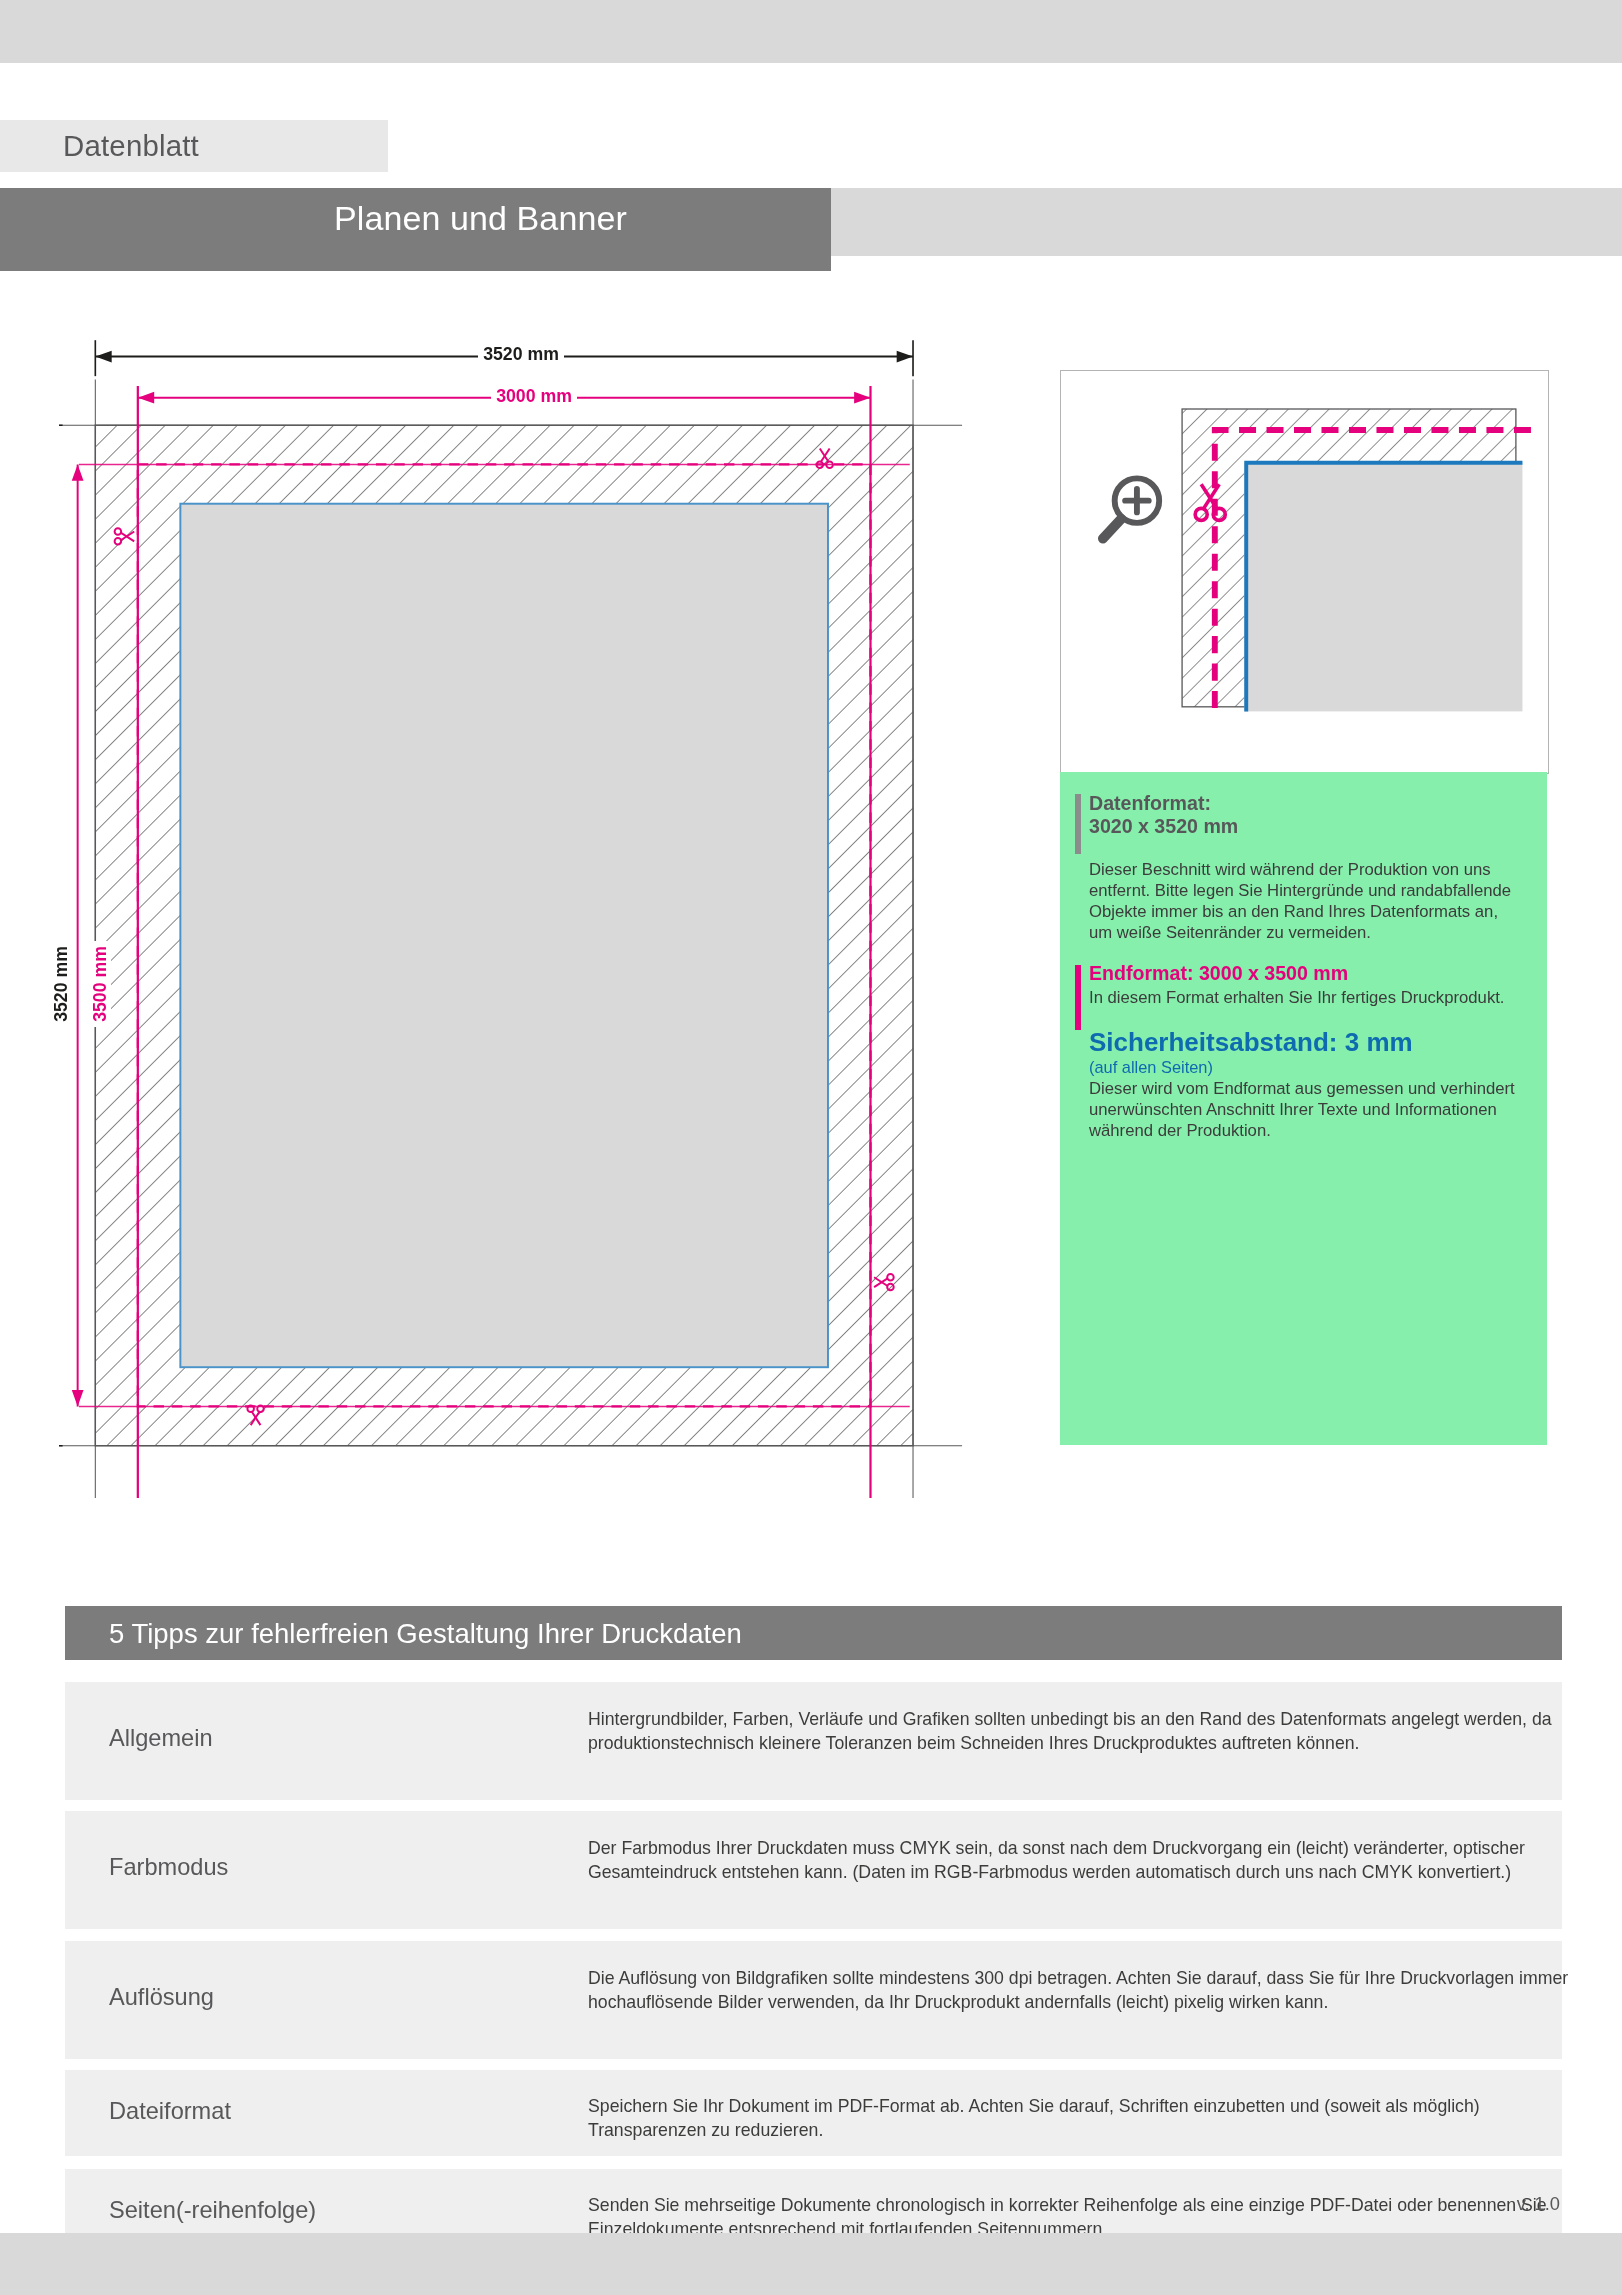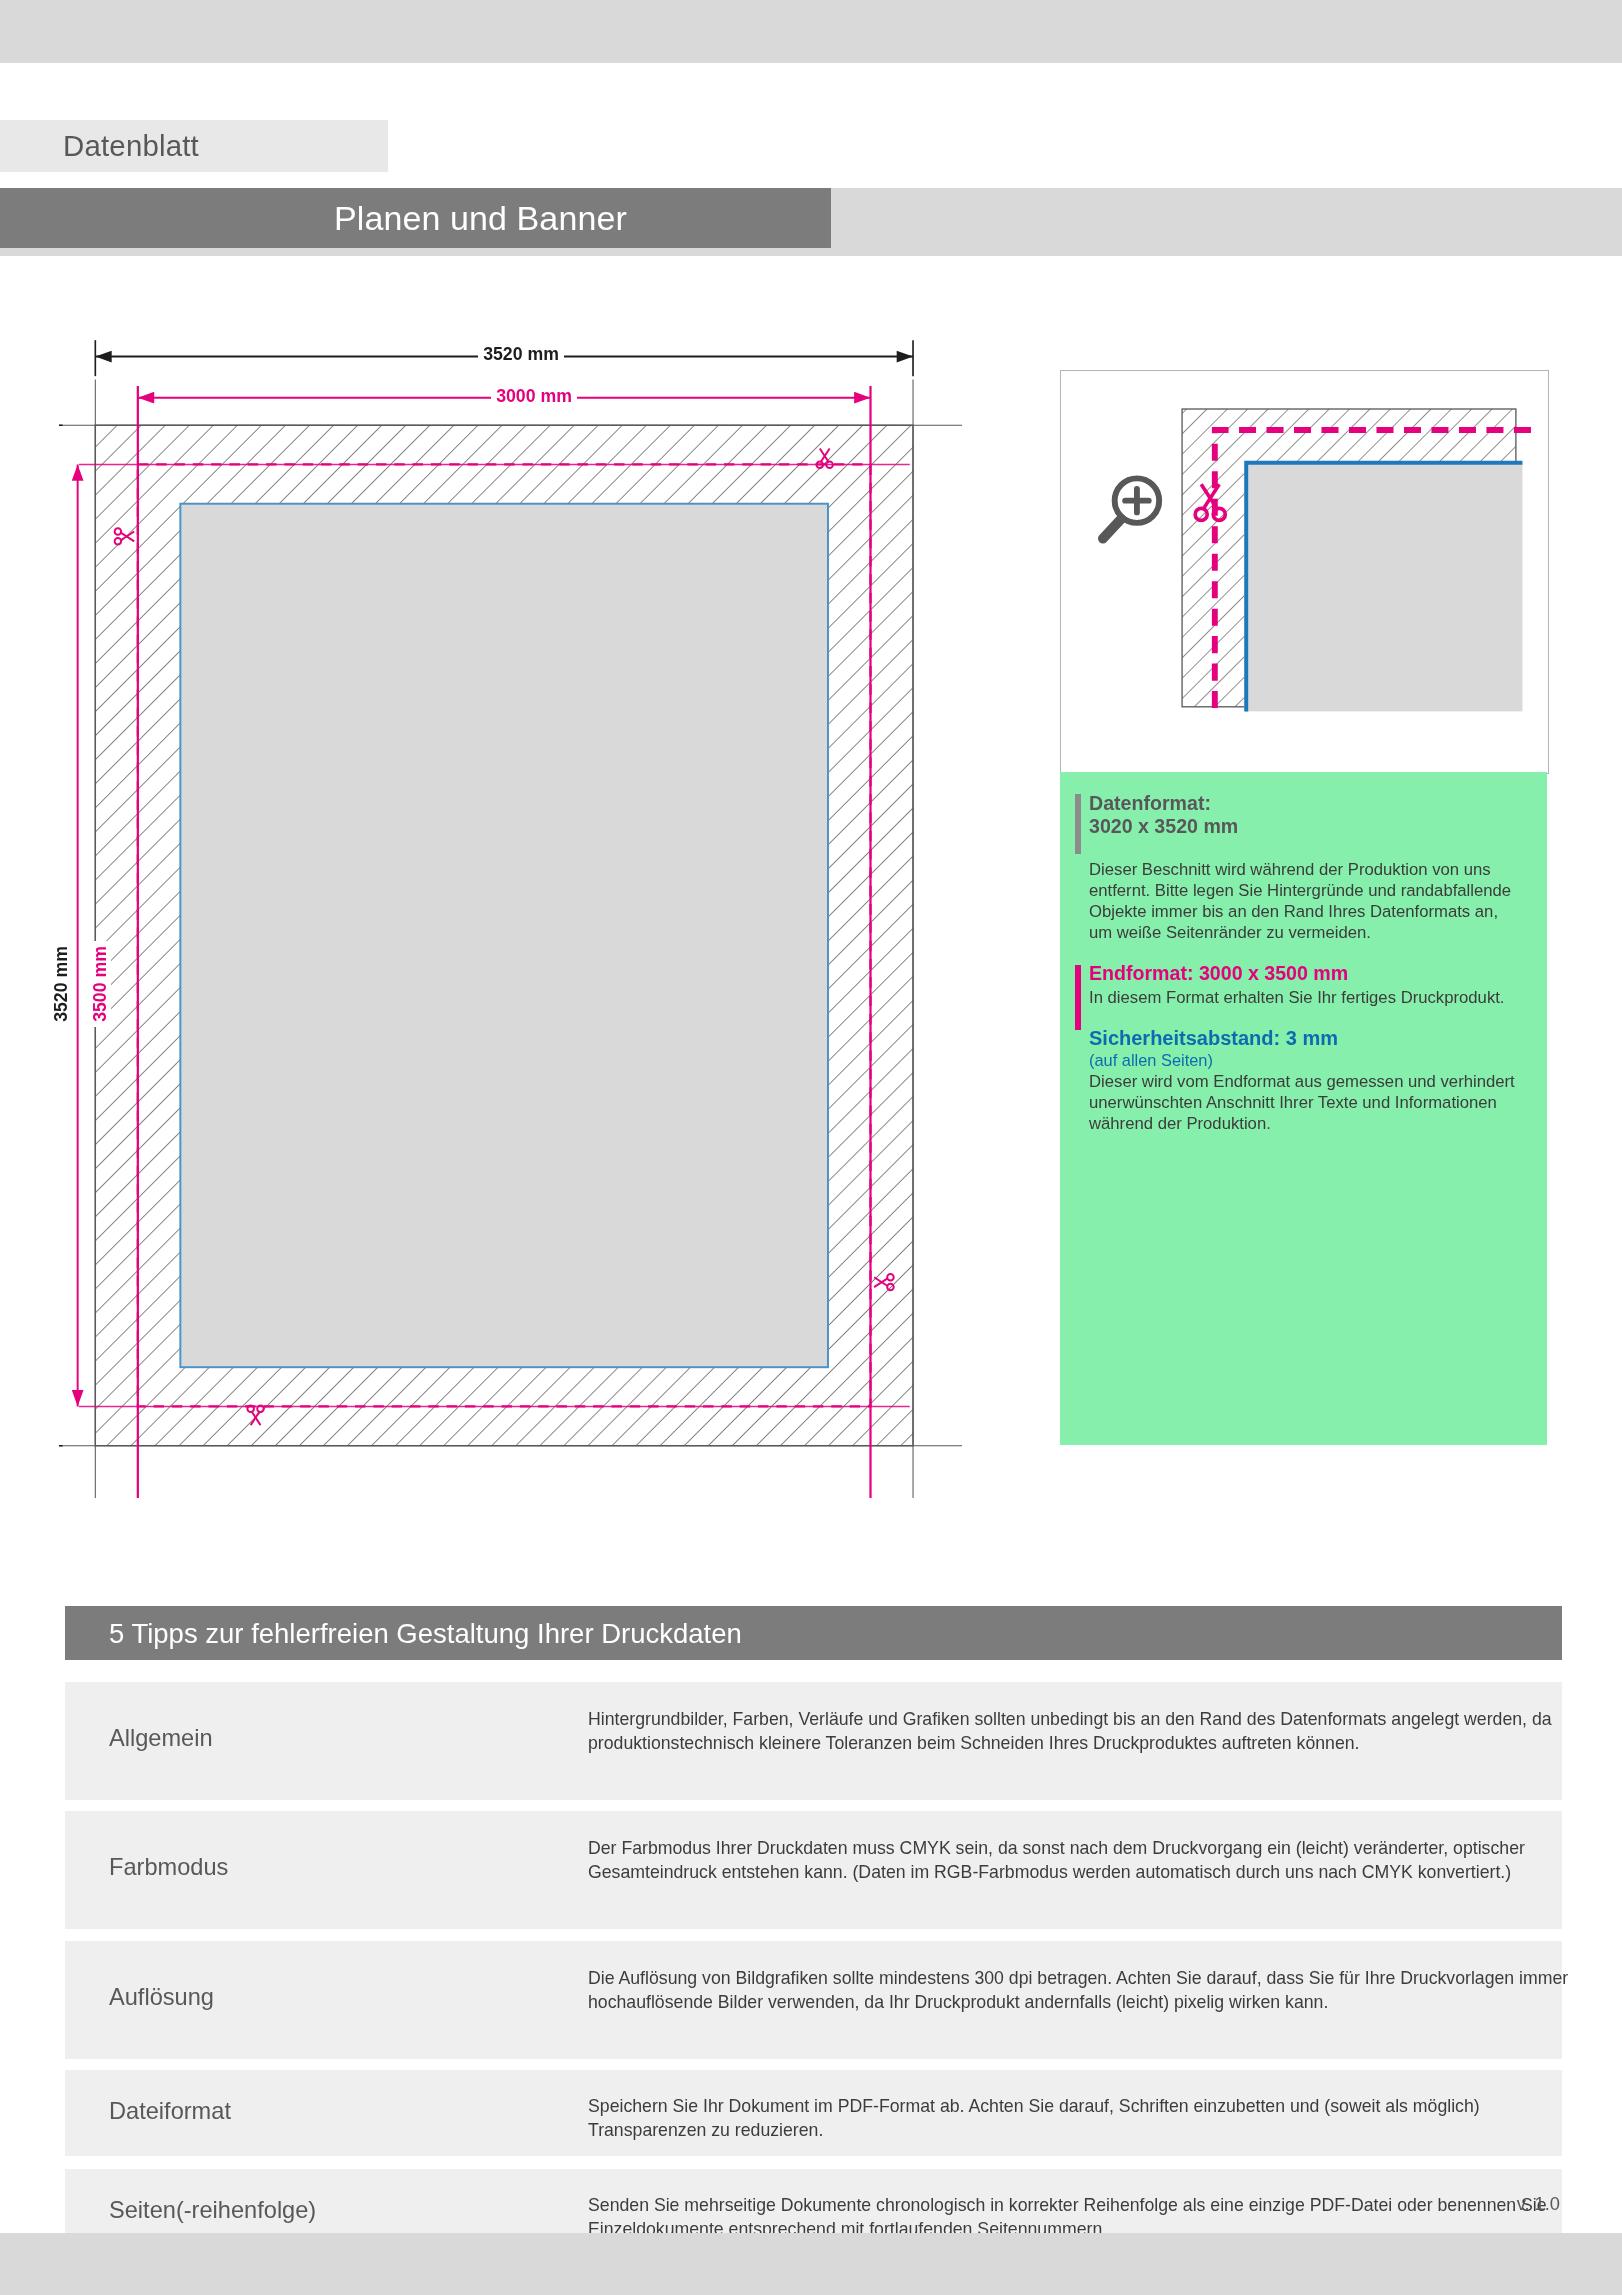--- a/index.html
+++ b/index.html
@@ -38,21 +38,21 @@
   }
   .title-band {
     position: absolute;
     left: 0; top: 188px;
     width: 1623px; height: 68px;
     background: #d9d9d9;
   }
   .title-block {
     position: absolute;
     left: 0; top: 188px;
-    width: 831px; height: 60px;
+    width: 831px; height: 83px;
     background: #7c7c7c;
   }
   .title-block span {
     position: absolute;
     left: 334px; top: 11px;
     font-size: 34px;
     color: #ffffff;
     letter-spacing: 0.1px;
   }
 
@@ -96,21 +96,21 @@
   }
   .info-p b { font-weight: bold; }
   .spacer-20 { height: 19.6px; }
   .info-h-pink {
     font-size: 19.6px;
     font-weight: bold;
     color: #e5007d;
     line-height: 1.18;
   }
   .info-h-blue {
-    font-size: 20px;
+    font-size: 26px;
     font-weight: bold;
     color: #0f6bb0;
     line-height: 1.18;
   }
   .info-sub-blue {
     font-size: 16.4px;
     color: #0f6bb0;
   }
   .mark-grey, .mark-pink, .mark-blue {
     position: absolute;

